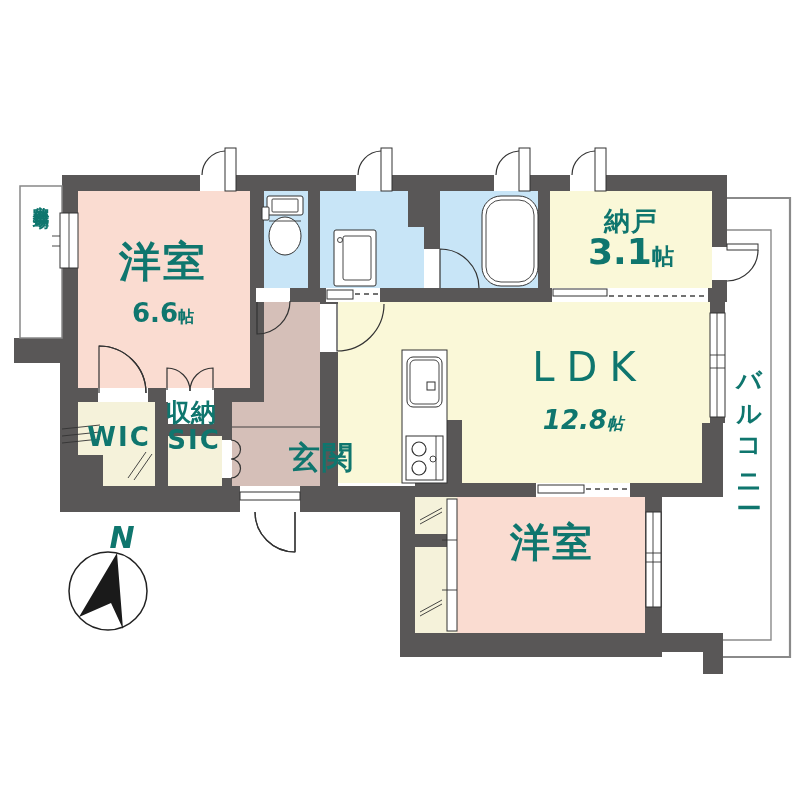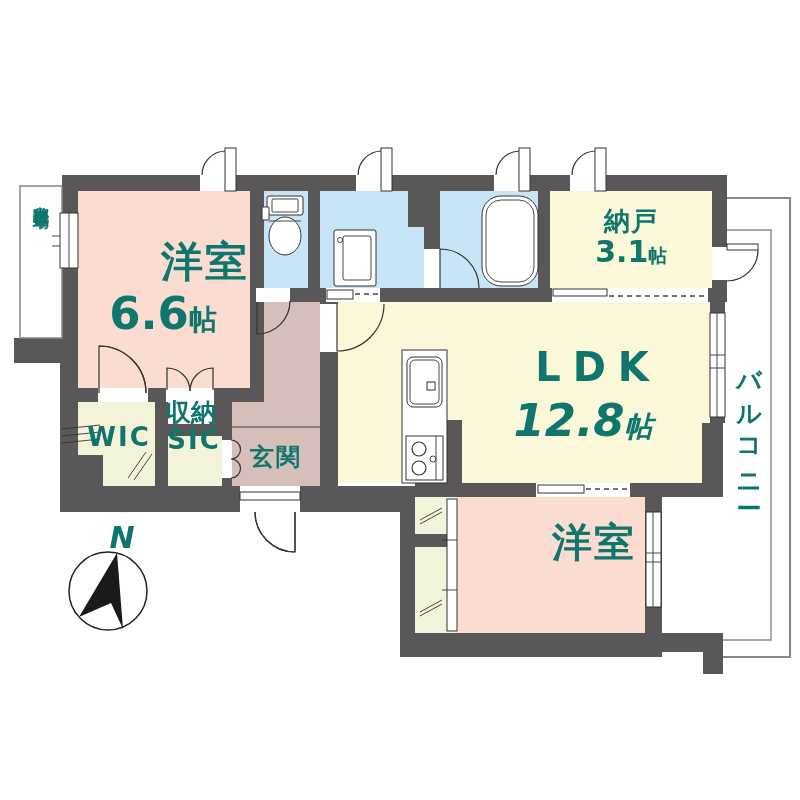--- a/index.html
+++ b/index.html
@@ -12,26 +12,26 @@
   .lbl{
     position:absolute;transform:translate(-50%,-50%);
     white-space:nowrap;font-weight:600;color:#0f766e;line-height:1;
     z-index:5;
   }
   .vtext{
     writing-mode:vertical-rl;text-orientation:mixed;
     transform:translate(-50%,0);
   }
   .unit{font-size:0.62em;font-weight:600;}
-  .room-name-lg{font-size:42px;letter-spacing:2px;margin-left:42px;}
-  .room-size-lg{font-size:45px;}
-  .ldk-name{font-size:40px;letter-spacing:12px;font-weight:700;margin-left:8px;}
+  .room-name-lg{font-size:42px;letter-spacing:2px;}
+  .room-size-lg{font-size:26px;}
+  .ldk-name{font-size:40px;letter-spacing:12px;font-weight:400;}
   .nando-name{font-size:26px;letter-spacing:1px;}
-  .nando-size{font-size:30px;}
-  .genkan{font-size:24px;letter-spacing:2px;}
+  .nando-size{font-size:36px;}
+  .genkan{font-size:31px;letter-spacing:2px;margin-left:46px;}
   .wic,.sic{font-size:26px;font-weight:700;letter-spacing:2px;}
   .shuno{font-size:25px;font-weight:600;}
   .balcony{font-size:25px;letter-spacing:7px;font-weight:600;}
   .outdoor{font-size:16px;letter-spacing:2px;font-weight:600;}
   .north{font-size:30px;font-weight:800;font-style:italic;}
   
   .f-pink{fill:#fadcd1;}
   .f-yellow{fill:#faf8d8;}
   .f-blue{fill:#c8e5f7;}
   .f-mauve{fill:#d5bfb8;}

